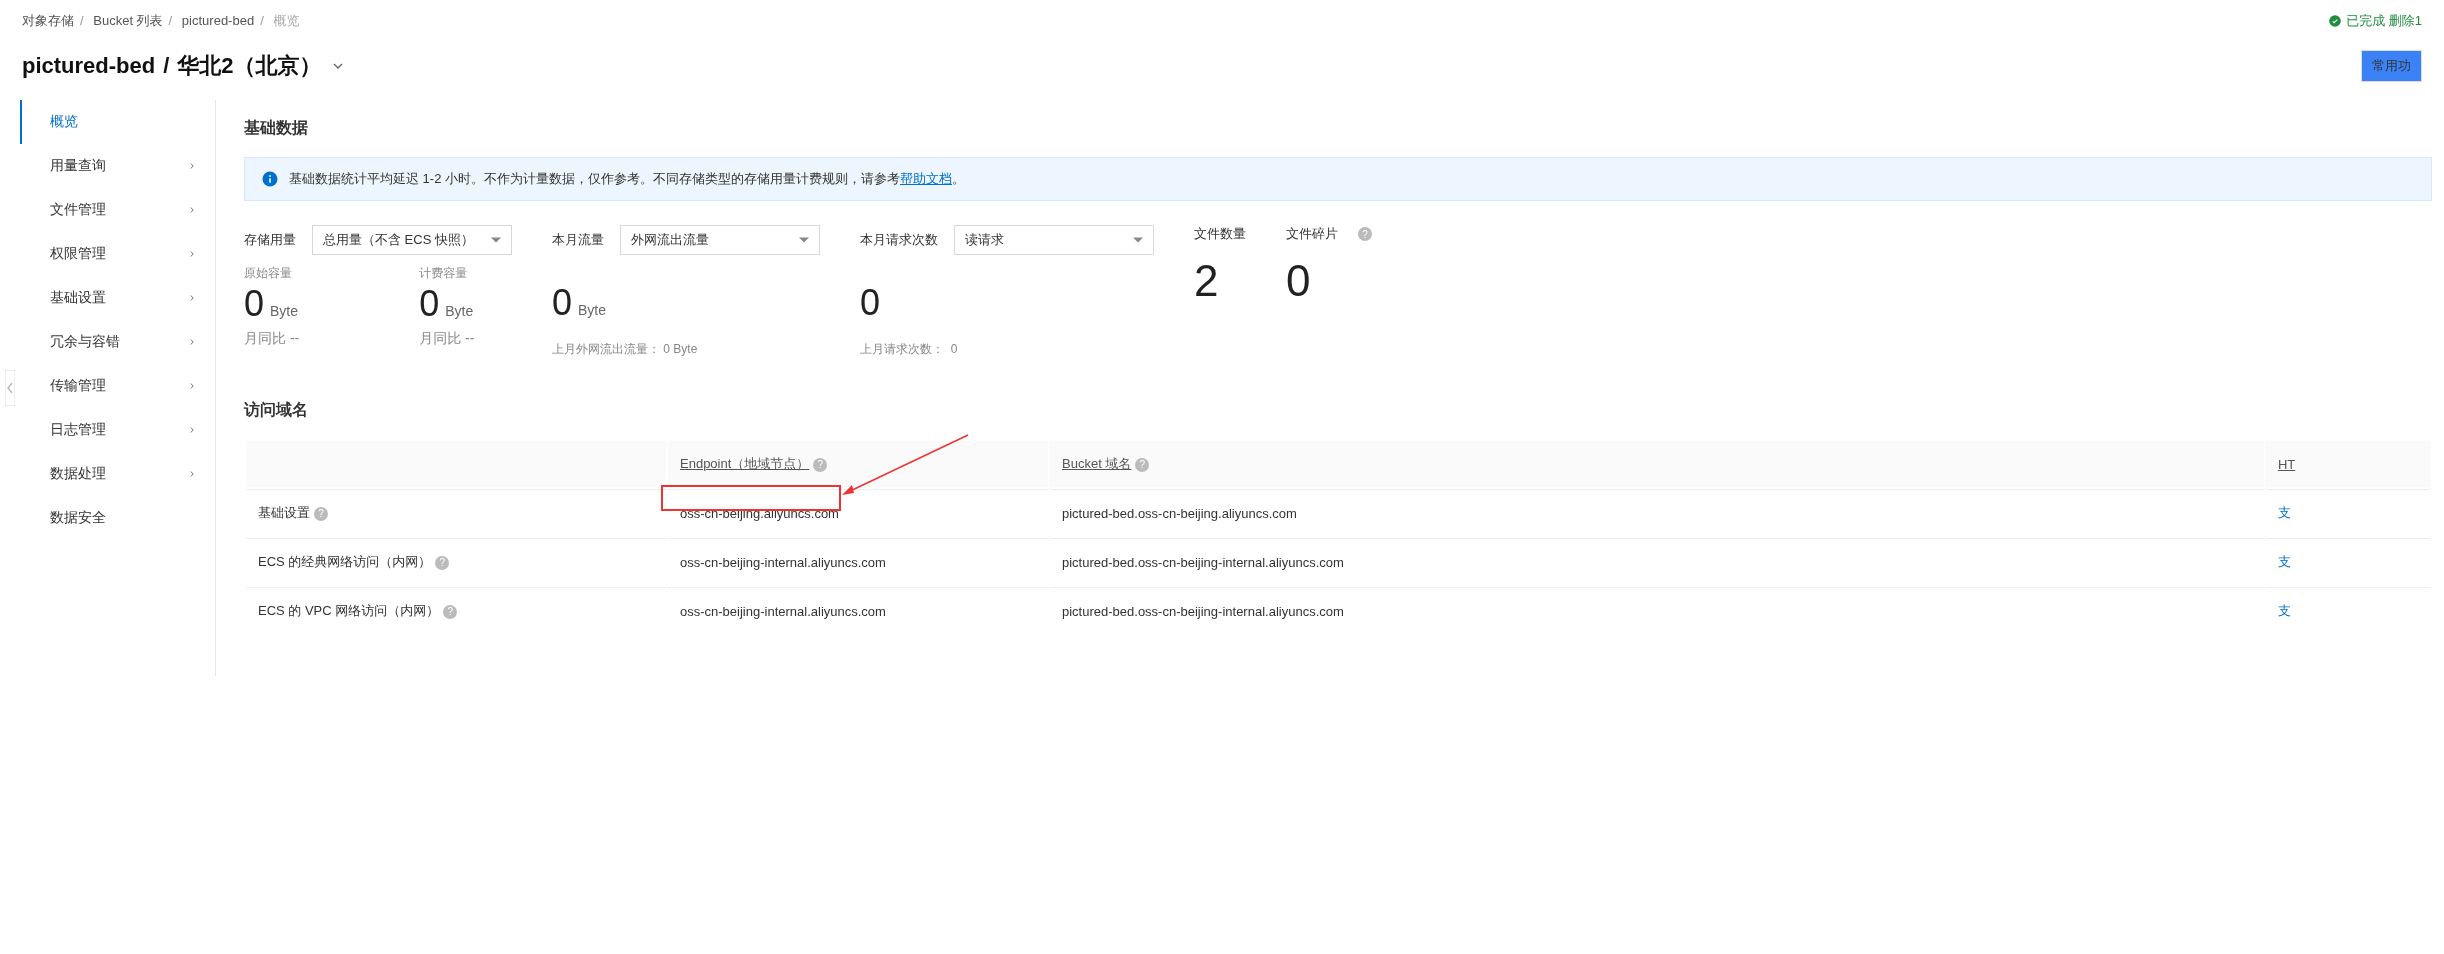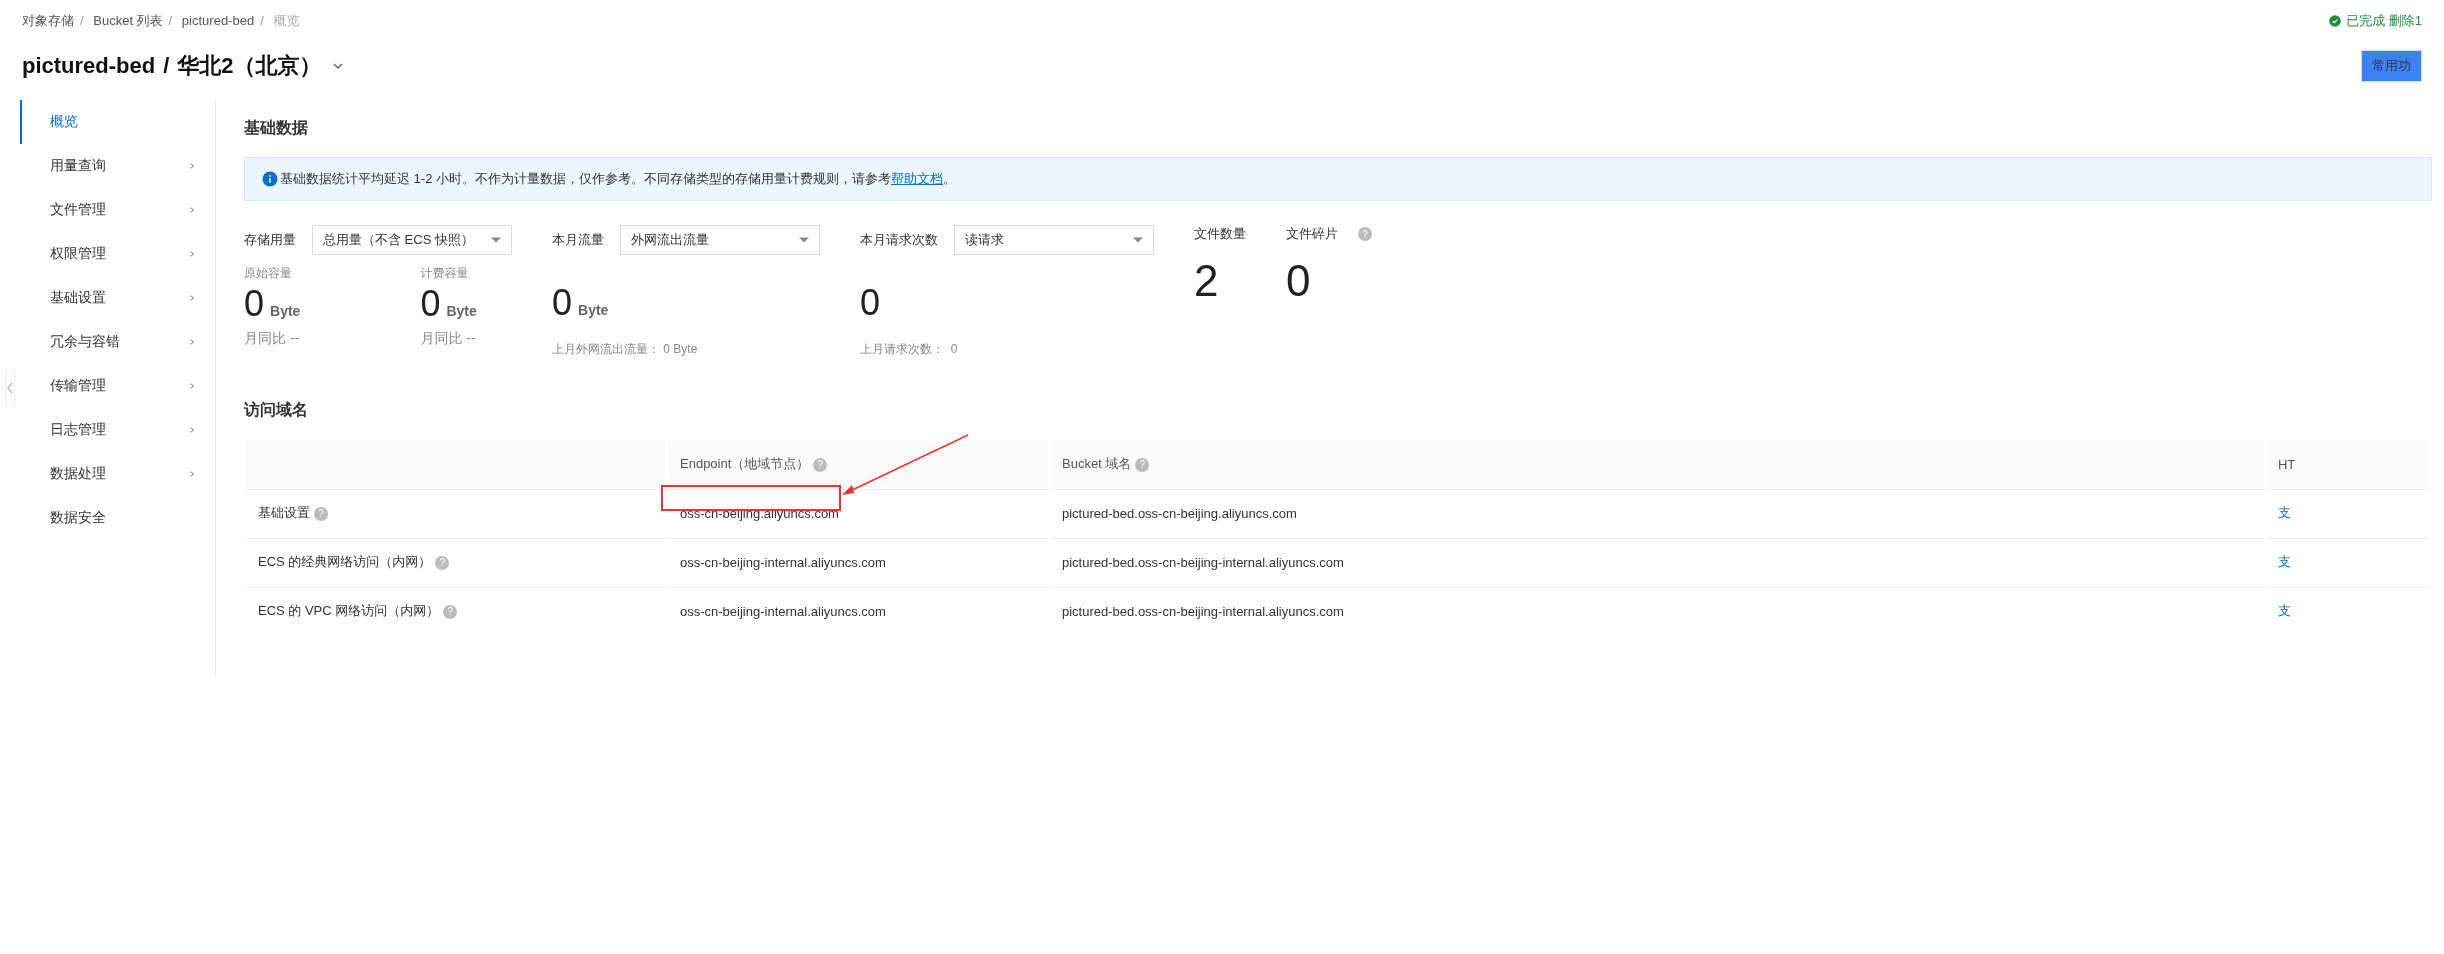--- a/index.html
+++ b/index.html
@@ -19,43 +19,43 @@
     .collapse-handle { width: 20px; display:flex; align-items:center; justify-content:center; border-right:0; }
     .collapse-handle svg { width:10px; height:36px; }
     .sidebar { width: 196px; border-right: 1px solid #e8e8e8; }
     .side-item { display:flex; justify-content:space-between; align-items:center; padding: 13px 18px 13px 30px; font-size: 14px; color:#333; cursor:pointer; }
     .side-item.active { color: #0070cc; border-left: 2px solid #0070cc; padding-left:28px; }
     .chev { color:#555; }
 
     .main { flex:1; padding: 0 12px 40px 28px; }
     .section-title { font-size: 16px; font-weight:600; padding: 18px 0 18px 0; }
 
-    .alert { display:flex; align-items:center; gap:1px; background:#edf5ff; border:1px solid #d6e7ff; padding: 12px 16px; font-size:13px; color:#333; margin-right:0; }
+    .alert { display:flex; align-items:center; gap:10px; background:#edf5ff; border:1px solid #d6e7ff; padding: 12px 16px; font-size:13px; color:#333; margin-right:0; }
     .alert a.link { color:#0070cc; }
     .info-icon{ width:18px; height:18px; color:#0070cc; flex-shrink:0; }
 
     .stats-row { display:flex; gap:40px; padding:24px 0 24px 0; border-top:0; }
     .stat-block { }
     .stat-head { display:flex; align-items:center; gap:16px; margin-bottom:10px; font-size:13px; }
     .stat-head .lbl { color:#333; }
     .select-box { border:1px solid #d8d8d8; padding:5px 28px 5px 10px; font-size:13px; color:#333; min-width:200px; position:relative; cursor:pointer; background:#fff; }
     .select-box::after { content:""; position:absolute; right:10px; top:50%; width:0;height:0;border-left:5px solid transparent;border-right:5px solid transparent;border-top:5px solid #888; transform:translateY(-50%); }
 
     .two-col { display:flex; gap:120px; }
     .sub-label { font-size:12px; color:#888; margin-bottom:4px; }
     .big-num { font-size:36px; font-weight:300; color:#222; line-height:1; margin-bottom:8px; display:flex; align-items:baseline; gap:6px; }
-    .unit { font-size:14px; color:#666; font-weight:700; }
+    .unit { font-size:14px; color:#666; font-weight:400; }
     .compare { font-size:14px; color:#888; }
 
     .stat-simple .big-num { margin-top:6px; }
     .sub-stat { font-size:12px; color:#888; margin-top:20px; }
 
     .domain-table { width:100%; }
     .domain-table th, .domain-table td { text-align:left; padding: 14px 12px; font-size:13px; color:#333; }
-    .domain-table thead th { color:#555; font-weight:400; background:#fafafa; }
+    .domain-table thead th { color:#555; font-weight:400; background:#fafafa;text-decoration:underline; }
     .domain-table tbody td { border-top:1px solid #eee; }
     .help-icon { display:inline-flex; width:14px; height:14px; border-radius:50%; background:#bbb; color:#fff; font-size:10px; align-items:center; justify-content:center; margin-left:4px; cursor:help; }
     .btn-primary { background:#0070cc; color:#fff; border:none; padding:6px 20px; font-size:13px; cursor:pointer; }
 
     .red-box { position:absolute; border:2px solid #e33; pointer-events:none; }
     .arrow-annot { position:absolute; pointer-events:none; }
     .col-type{ width:420px; }
     .col-ep{ width:380px; }
     .col-b{ }
     .row-right{ text-align:right; padding-right:0; }

